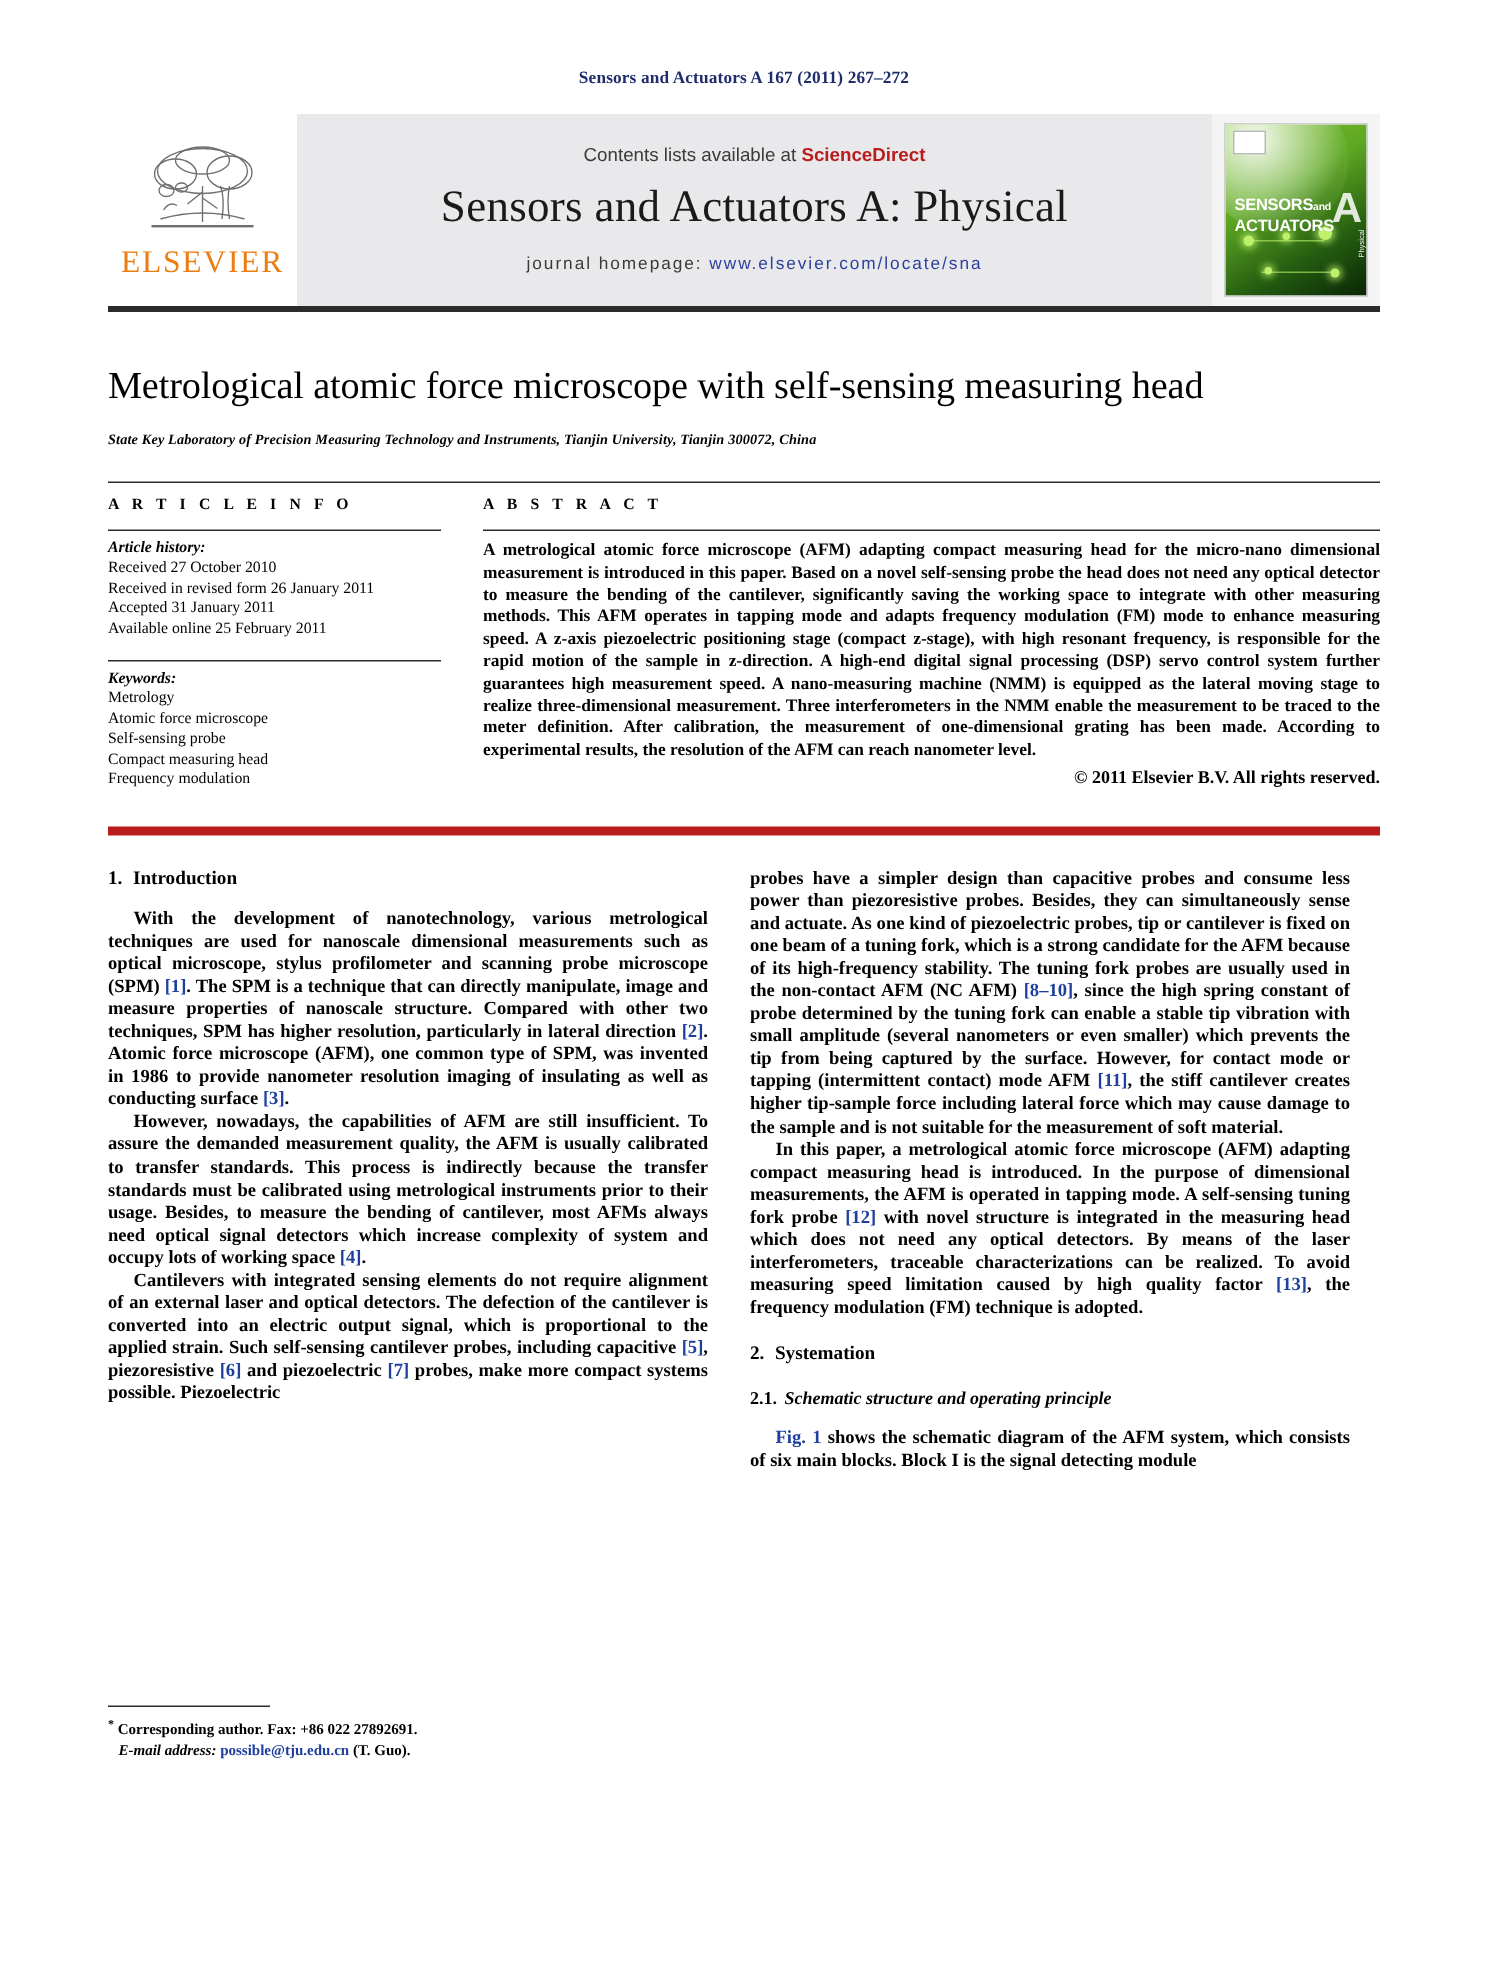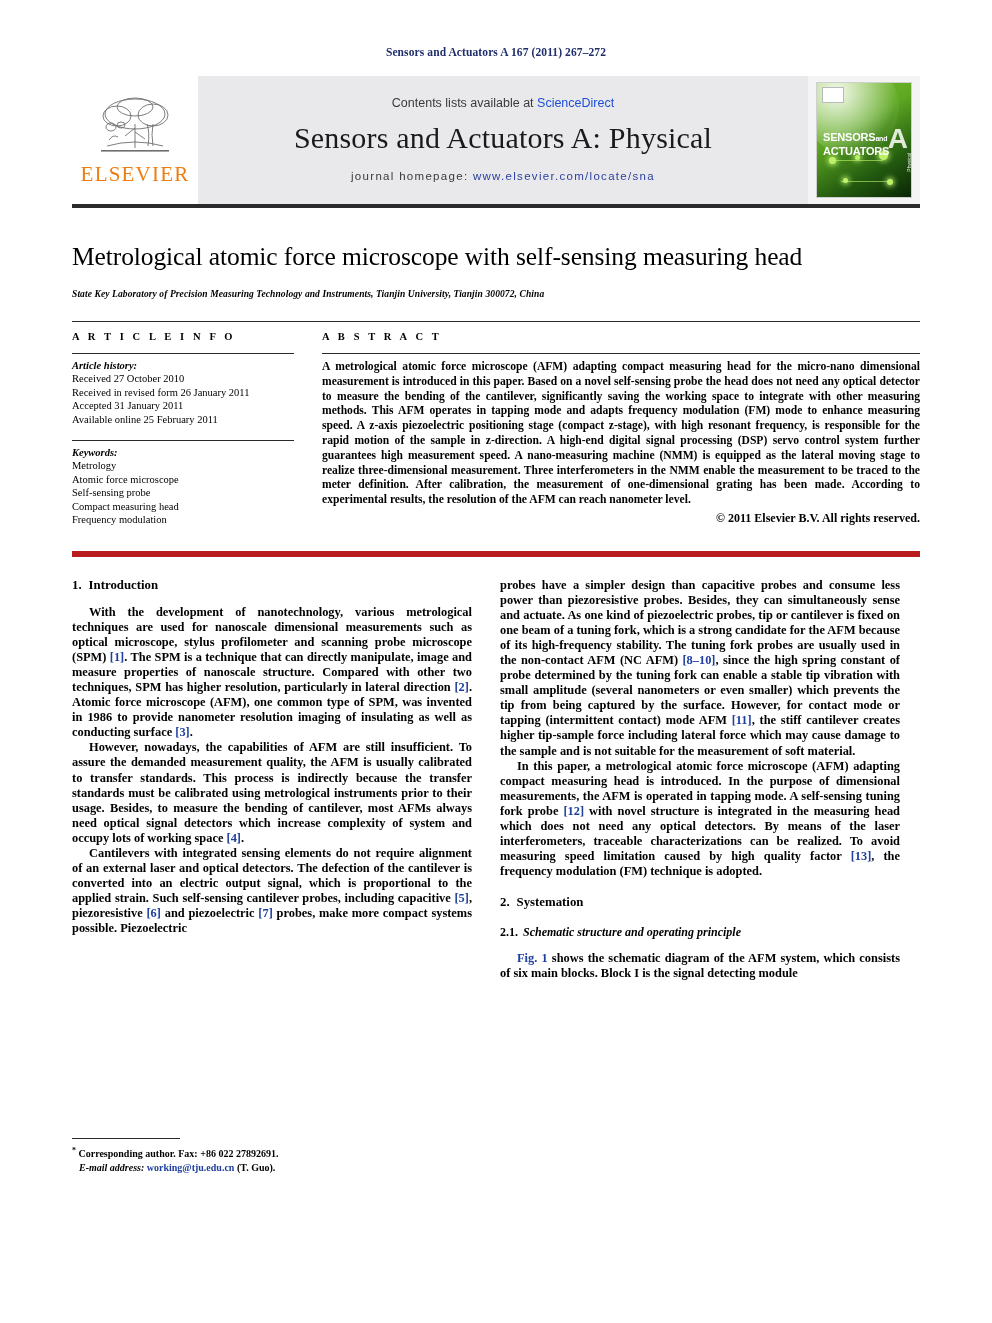--- a/index.html
+++ b/index.html
@@ -59,21 +59,22 @@
     justify-content: center;
     padding: 6px 0 8px;
   }
   .contents-line {
     font-family: "Liberation Sans", sans-serif;
     font-size: 12.5px;
     color: #3a3a3a;
     margin-bottom: 11px;
   }
   .contents-line .sd {
-    color: #1d4ed8;
+    color: #b91c1c;
+    font-weight: bold;
   }
   .journal-title {
     font-family: "Liberation Serif", serif;
     font-size: 30px;
     color: #1a1a1a;
     margin-bottom: 15px;
     letter-spacing: 0.2px;
   }
   .homepage-line {
     font-family: "Liberation Sans", sans-serif;
@@ -420,21 +421,21 @@
       <p class="para" id="L2"><span>However, nowadays, the capabilities of AFM are still insufficient. To assure the demanded measurement quality, the AFM is usually calibrated to transfer standards. This process is indirectly because the transfer standards must be calibrated using metrological instruments prior to their usage. Besides, to measure the bending of cantilever, most AFMs always need optical signal detectors which increase complexity of system and occupy lots of working space </span><span class="ref">[4]</span><span>.</span></p>
       <p class="para" id="L3"><span>Cantilevers with integrated sensing elements do not require alignment of an external laser and optical detectors. The defection of the cantilever is converted into an electric output signal, which is proportional to the applied strain. Such self-sensing cantilever probes, including capacitive </span><span class="ref">[5]</span><span>, piezoresistive </span><span class="ref">[6]</span><span> and piezoelectric </span><span class="ref">[7]</span><span> probes, make more compact systems possible. Piezoelectric</span></p>
 
       <div class="footnote-area">
         <div class="footnote-rule"></div>
         <div class="fn-line">
           <span class="star">*</span><span> Corresponding author. Fax: +86 022 27892691.</span>
         </div>
         <div class="fn-line" style="padding-left:7px;">
           <span class="fn-italic">E-mail address:</span>
-          <span class="fn-mail">working@tju.edu.cn</span><span> (T. Guo).</span>
+          <span class="fn-mail">possible@tju.edu.cn</span><span> (T. Guo).</span>
         </div>
       </div>
     </div>
 
     <div class="bcol">
       <p class="para" style="text-indent:0;" id="R1"><span>probes have a simpler design than capacitive probes and consume less power than piezoresistive probes. Besides, they can simultaneously sense and actuate. As one kind of piezoelectric probes, tip or cantilever is fixed on one beam of a tuning fork, which is a strong candidate for the AFM because of its high-frequency stability. The tuning fork probes are usually used in the non-contact AFM (NC AFM) </span><span class="ref">[8–10]</span><span>, since the high spring constant of probe determined by the tuning fork can enable a stable tip vibration with small amplitude (several nanometers or even smaller) which prevents the tip from being captured by the surface. However, for contact mode or tapping (intermittent contact) mode AFM </span><span class="ref">[11]</span><span>, the stiff cantilever creates higher tip-sample force including lateral force which may cause damage to the sample and is not suitable for the measurement of soft material.</span></p>
       <p class="para" id="R2"><span>In this paper, a metrological atomic force microscope (AFM) adapting compact measuring head is introduced. In the purpose of dimensional measurements, the AFM is operated in tapping mode. A self-sensing tuning fork probe </span><span class="ref">[12]</span><span> with novel structure is integrated in the measuring head which does not need any optical detectors. By means of the laser interferometers, traceable characterizations can be realized. To avoid measuring speed limitation caused by high quality factor </span><span class="ref">[13]</span><span>, the frequency modulation (FM) technique is adopted.</span></p>
 
       <div class="h2" style="margin-top:16px;">
         <span class="num">2.</span><span>Systemation</span>

